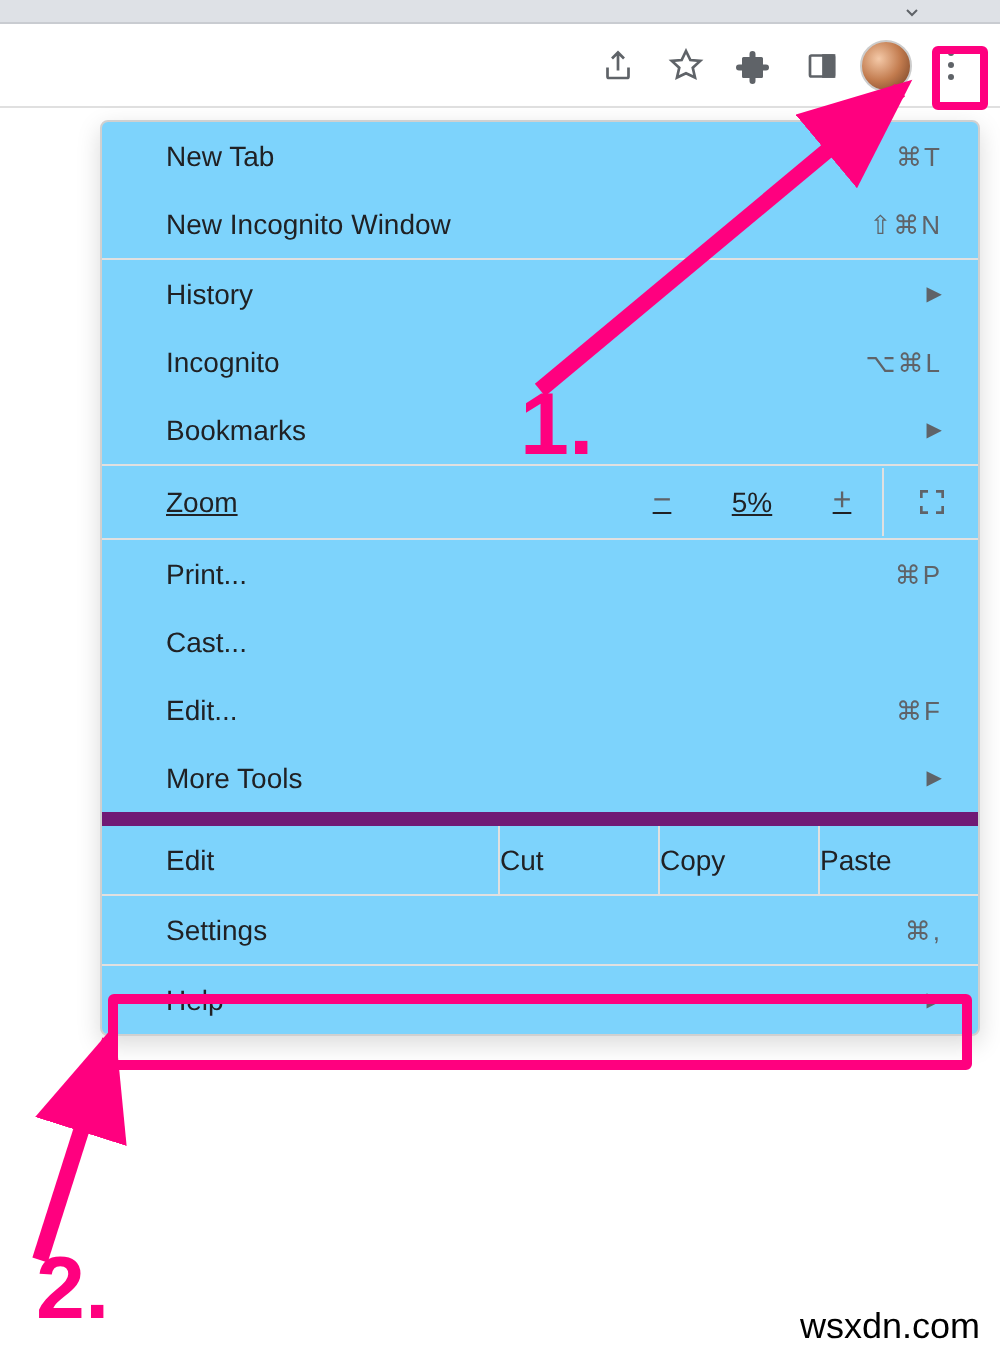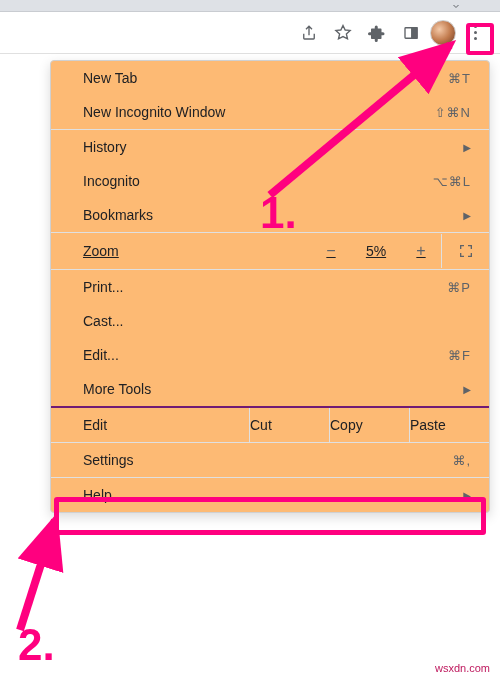--- a/index.html
+++ b/index.html
@@ -67,21 +67,21 @@
     border: 4px solid #ff007f;
     border-radius: 3px;
     pointer-events: none;
     z-index: 50;
   }
   .menu {
     position: absolute;
     top: 60px;
     right: 10px;
     width: 440px;
-    background: #fdba74;
+    background: #7dd3fc;
     border: 1px solid #d0d0d0;
     box-shadow: 0 4px 12px rgba(0,0,0,0.15);
     border-radius: 4px;
     z-index: 10;
   }
   .menu-item {
     display: flex;
     justify-content: space-between;
     align-items: center;
     padding: 9px 18px 9px 32px;
@@ -127,21 +127,21 @@
   .fullscreen {
     width: 48px;
     border-left: 1px solid #e0e0e0;
     display: flex; align-items: center; justify-content: center;
     padding: 9px 0;
     cursor: pointer;
     color: #5f6368;
   }
   .edit-row {
     display: flex;
-    border-top: 2px solid #701a75;
+    border-top: 7px solid #701a75;
   }
   .edit-label {
     flex: 1;
     padding: 9px 0 9px 32px;
   }
   .edit-btn {
     width: 80px;
     text-align: left;
     padding: 9px 0;
     border-left: 1px solid #e0e0e0;
@@ -164,22 +164,22 @@
     font-size: 44px;
     font-weight: 700;
     color: #ff007f;
     z-index: 45;
     pointer-events: none;
     font-family: Arial, sans-serif;
   }
   .watermark {
     position: absolute;
     bottom: 6px; right: 10px;
-    font-size: 11px;
-    color: #be185d;
+    font-size: 18px;
+    color: #000000;
     z-index: 60;
   }
 </style>
 </head>
 <body>
 
 <div class="tabstrip">
   <div class="tab-chevron">
     <svg width="12" height="12" viewBox="0 0 24 24">
         <path d="M7 10l5 5 5-5" fill="none" stroke="currentColor" stroke-width="2"></path>

